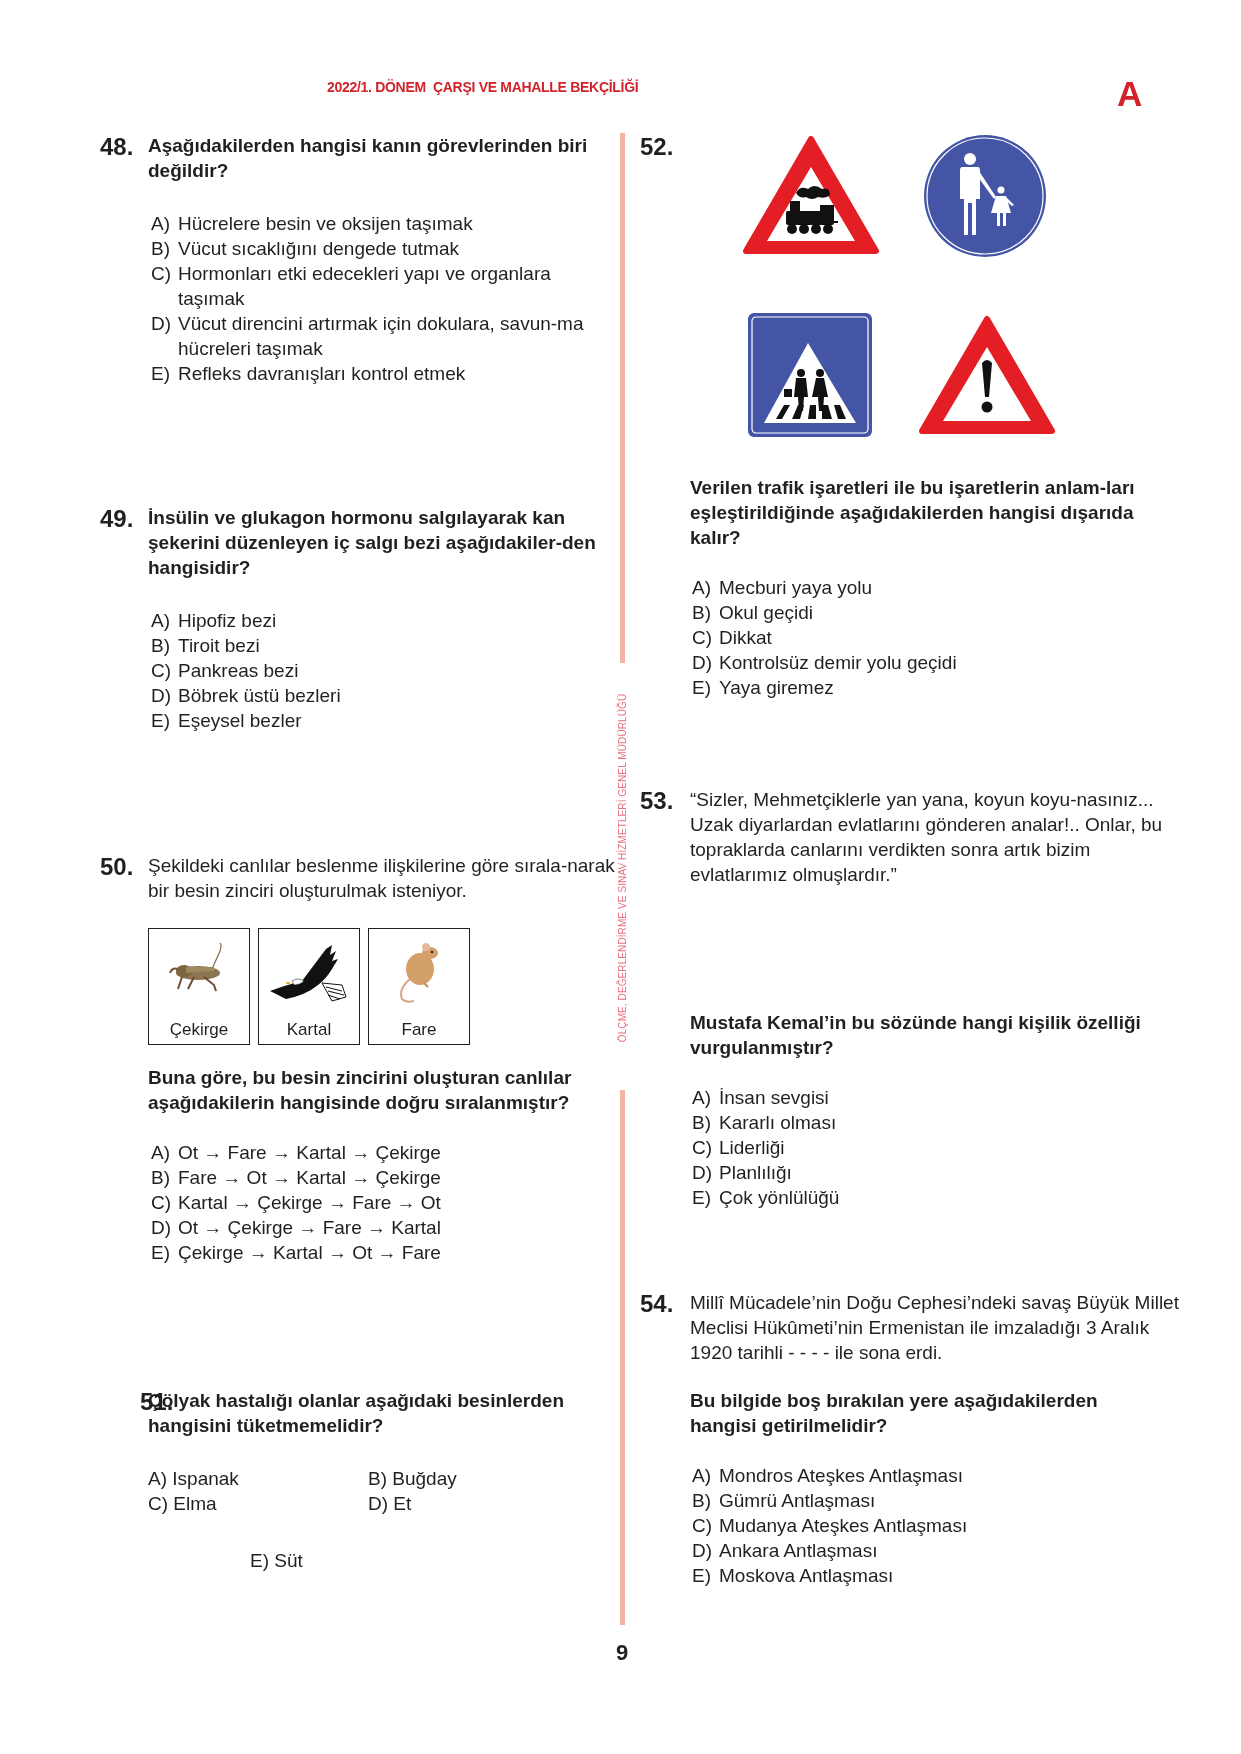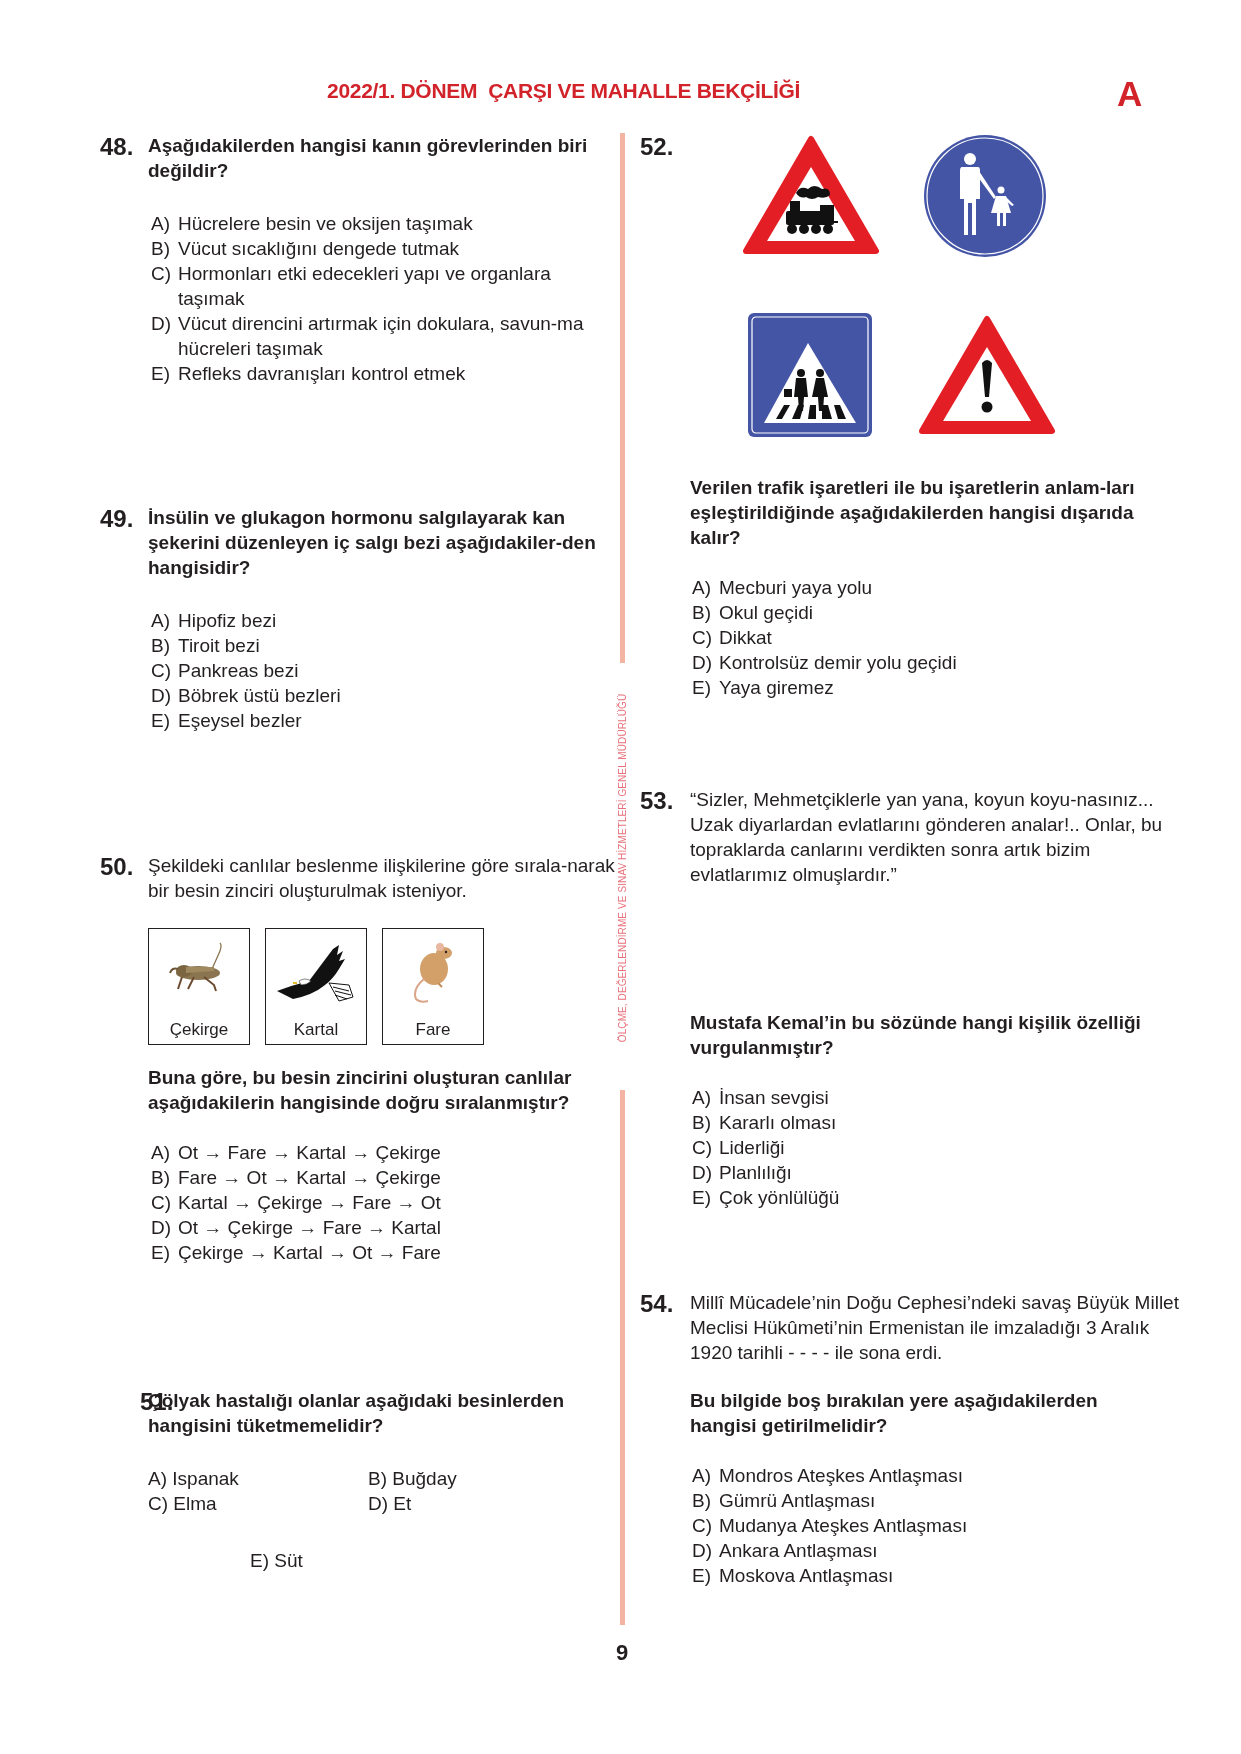--- a/index.html
+++ b/index.html
@@ -1,19 +1,19 @@
 <!DOCTYPE html>
 <html><head>
 <meta charset="utf-8">
 <style>
   * { box-sizing: border-box; margin: 0; padding: 0; }
   html, body { width: 1241px; height: 1754px; background: #ffffff; }
   body { position: relative; font-family: "Liberation Sans", sans-serif; color: #231f20; overflow: hidden; }
 
-  .header-title { position: absolute; left: 327px; top: 79px; font-size: 21px; font-weight: bold; color: #d2232a; letter-spacing: -0.3px; white-space: pre; }
+  .header-title { position: absolute; left: 327px; top: 79px; font-size: 14px; font-weight: bold; color: #d2232a; letter-spacing: -0.3px; white-space: pre; }
   .booklet-letter { position: absolute; left: 1117px; top: 74px; font-size: 35px; font-weight: bold; color: #d2232a; }
 
   .divider-top { position: absolute; left: 620px; top: 133px; width: 5px; height: 530px; background: #f4b4a2; }
   .divider-bottom { position: absolute; left: 620px; top: 1090px; width: 5px; height: 535px; background: #f4b4a2; }
   .divider-text { position: absolute; left: 622px; top: 868px; transform: translate(-50%, -50%) rotate(-90deg); font-size: 10px; color: #e8707a; white-space: nowrap; letter-spacing: 0.1px; }
   .page-number { position: absolute; left: 622px; top: 1640px; transform: translateX(-50%); font-size: 22px; font-weight: bold; color: #231f20; }
 
   .q { position: absolute; }
   .q-num { position: absolute; font-size: 24px; font-weight: bold; color: #231f20; }
   .q-stem { font-size: 19px; line-height: 25px; color: #231f20; }
@@ -33,21 +33,21 @@
   
   #q49 { left: 100px; top: 505px; width: 510px; }
   #q49 .q-num { left: 0; top: 0; }
   #q49 .q-stem { position: absolute; left: 48px; top: 0; width: 470px; }
   #q49 .opts { position: absolute; left: 51px; top: 103px; width: 470px; }
 
   
   #q50 { left: 100px; top: 853px; width: 510px; }
   #q50 .q-num { left: 0; top: 0; }
   #q50 .q-stem { position: absolute; left: 48px; top: 0; width: 470px; }
-  .animal-row { position: absolute; left: 48px; top: 75px; display: flex; gap: 15px; }
+  .animal-row { position: absolute; left: 48px; top: 75px; display: flex; gap: 8px; }
   .animal-box { width: 102px; height: 117px; border: 1.5px solid #231f20; position: relative; background: #fff; }
   .animal-box svg { position: absolute; left: 50%; top: 12px; transform: translateX(-50%); }
   .animal-label { position: absolute; left: 0; right: 0; bottom: 4px; text-align: center; font-size: 17px; color: #231f20; }
   #q50 .q-stem2 { position: absolute; left: 48px; top: 212px; width: 470px; font-weight: bold; }
   #q50 .opts { position: absolute; left: 51px; top: 287px; width: 470px; }
 
   
   #q51 { left: 100px; top: 1388px; width: 510px; }
   #q51 .q-num { left: 0; top: 0; margin-left: 40px; }
   #q51 .q-stem { position: absolute; left: 48px; top: 0; width: 470px; }

